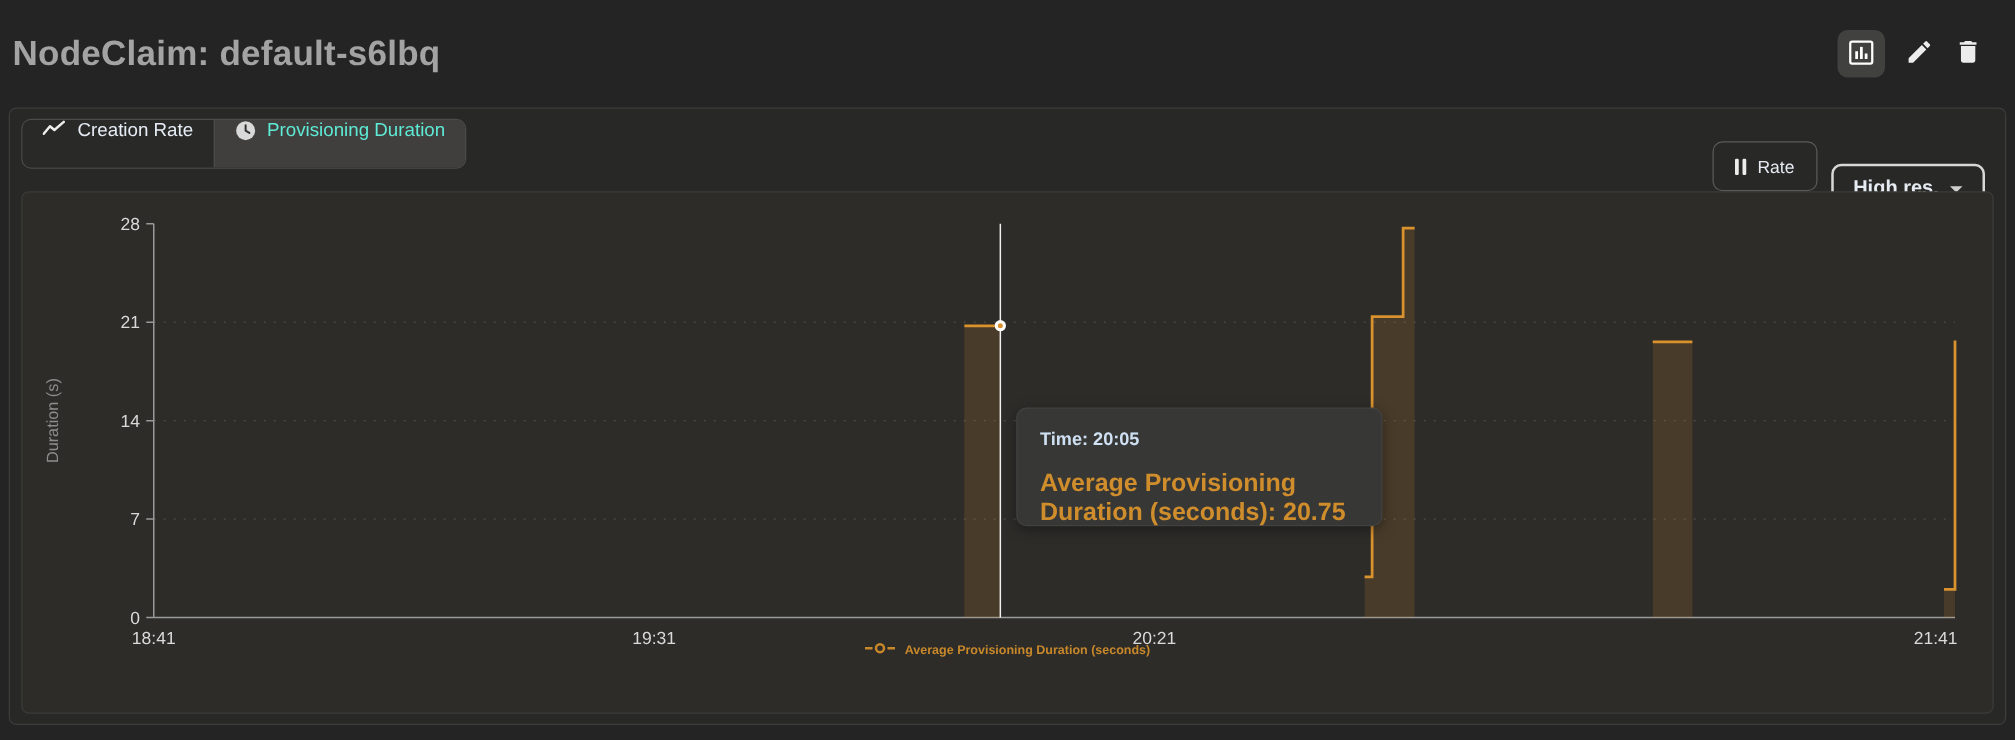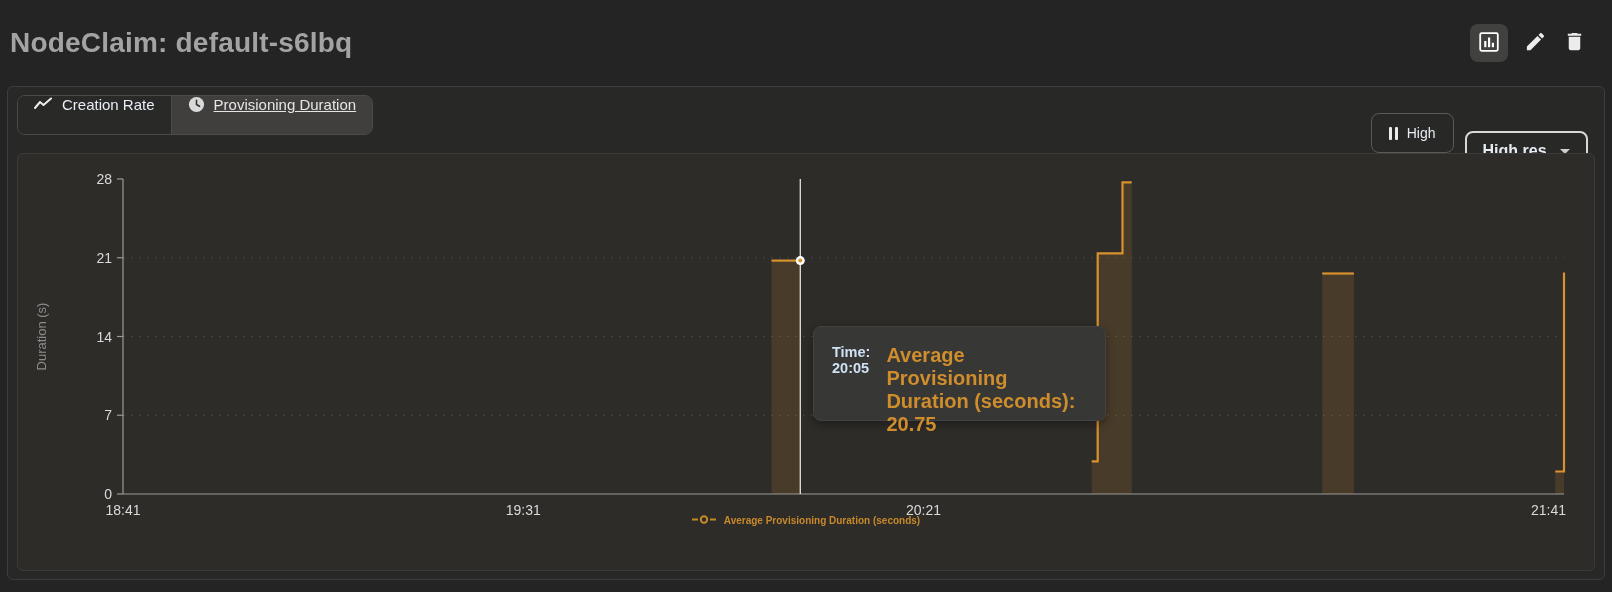--- a/index.html
+++ b/index.html
@@ -32,21 +32,21 @@
     display:flex;justify-content:space-between;align-items:flex-start;
     padding:8px 16px 0 9px;height:48px;
   }
   .tabs{display:inline-flex;border:1px solid #4b4b4a;border-radius:8px;overflow:hidden;height:40px;background:#292928;}
   .tab{
     display:flex;align-items:flex-start;gap:9px;padding:0 16px;height:100%;
     background:#292928;color:#e7edf4;font-size:15px;border:none;cursor:pointer;
     font-family:inherit;white-space:nowrap;
   }
   .tab + .tab{border-left:1px solid #4b4b4a;}
-  .tab.active{background:#403f3e;color:#e5e5e5;text-decoration:underline;}
+  .tab.active{background:#403f3e;color:#5eead4;}
 
   .toolbar-right{display:flex;gap:11px;align-items:center;}
   .btn{
     height:40px;border-radius:8px;border:1px solid #5a5a59;background:transparent;
     color:#e5ebf1;display:flex;align-items:center;gap:9px;padding:0 16px;
     font-size:16px;cursor:pointer;font-family:inherit;white-space:nowrap;
   }
   .btn.pause{font-size:14px;padding:0 17px;}
   .btn.hl{border:2px solid #d8d8d8;font-weight:bold;margin-top:36px;}
   .caret{width:0;height:0;border-left:5px solid transparent;border-right:5px solid transparent;border-top:5.5px solid #cfcfcf;display:inline-block;}
@@ -58,21 +58,21 @@
   .chart-panel{
     position:relative;margin:18px 9px 0 9px;height:418px;
     border:1px solid #3b3b39;border-radius:6px;background:#2d2c29;
   }
   .chart-panel svg.plot{position:absolute;inset:0;width:100%;height:100%;}
 
   .tooltip{
     position:absolute;left:795px;top:172px;width:293px;height:95px;
     background:#373736;border:1px solid #424241;border-radius:8px;
     padding:17px 18px 0 18px;box-shadow:0 3px 10px rgba(0,0,0,.35);
-    display:flex;flex-direction:row;gap:16px;z-index:3;
+    display:flex;flex-direction:column;gap:16px;z-index:3;
   }
   .tooltip .t-time{color:#cfe0f2;font-size:14.5px;font-weight:bold;}
   .tooltip .t-value{color:#cf8d2c;font-size:20px;font-weight:bold;}
 
   .legend{
     position:absolute;left:0;right:0;top:357px;display:flex;justify-content:center;
     align-items:center;gap:8px;z-index:2;
   }
   .legend .legend-label{color:#c8882a;font-size:10px;font-weight:bold;}
 </style>
@@ -129,21 +129,21 @@
         </span>
         <span>Provisioning Duration</span>
       </button>
     </div>
     <div class="toolbar-right">
       <button class="btn pause">
         <span class="pause-icon">
             <i></i>
             <i></i>
           </span>
-        <span>High</span>
+        <span>Rate</span>
       </button>
       <button class="btn hl">
         <span>High res.</span>
         <span class="caret"></span>
       </button>
     </div>
   </div>
 
   <div class="chart-panel">
     <svg id="plot" class="plot" viewBox="0 0 1576 416" preserveAspectRatio="none">

